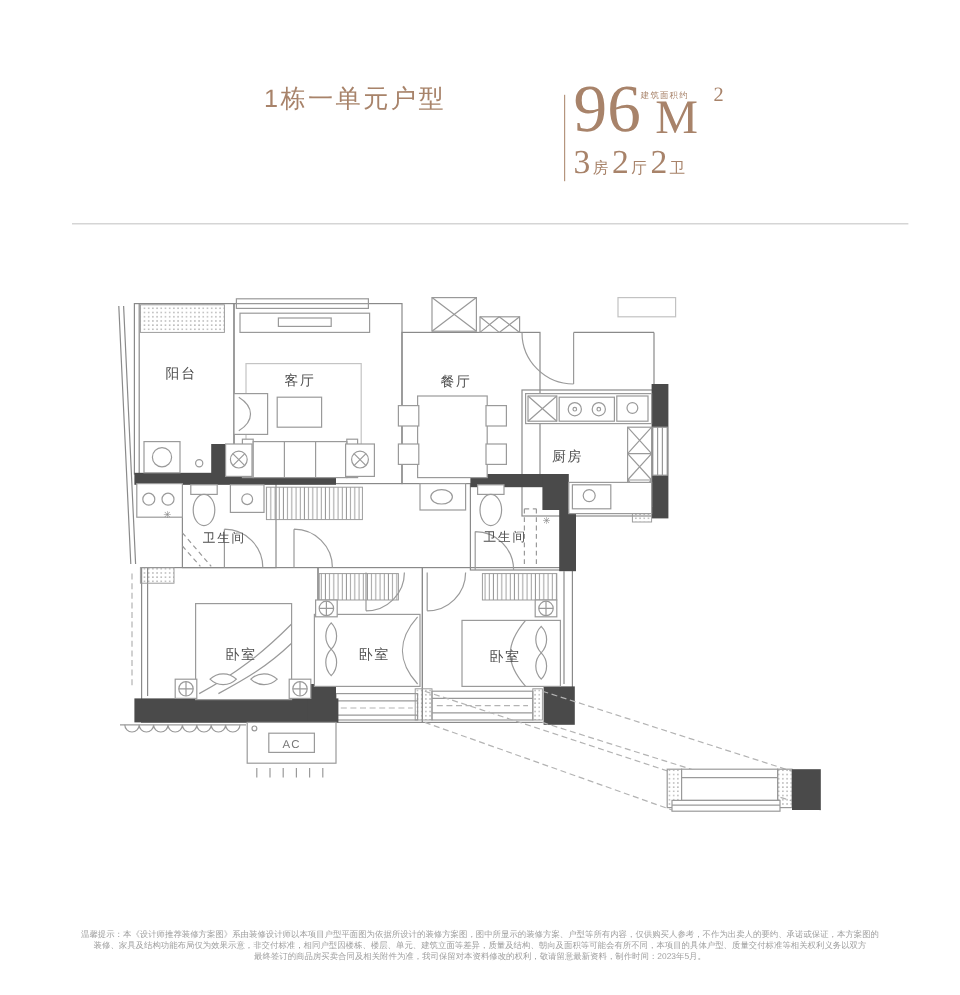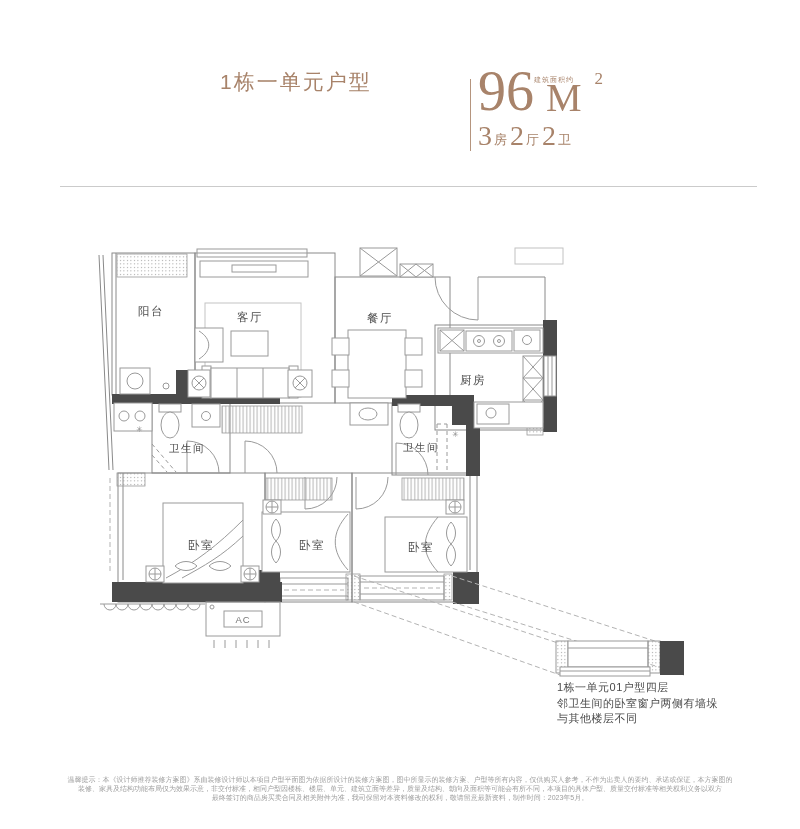--- a/index.html
+++ b/index.html
@@ -275,25 +275,20 @@
       <text x="473" y="384">厨房</text>
       <text x="187" y="452" font-size="10.5">卫生间</text>
       <text x="421" y="451" font-size="10.5">卫生间</text>
       <text x="201" y="549">卧室</text>
       <text x="312" y="549">卧室</text>
       <text x="421" y="551">卧室</text>
       <text x="243" y="623" font-size="9.5" fill="#777" letter-spacing="1">AC</text>
     </g>
   </svg>
 
-  <div class="note">
-    <div>1栋一单元01户型四层</div>
-    <div>邻卫生间的卧室窗户两侧有墙垛</div>
-    <div>与其他楼层不同</div>
-  </div>
 
   <div class="disclaimer">
     <div>温馨提示：本《设计师推荐装修方案图》系由装修设计师以本项目户型平面图为依据所设计的装修方案图，图中所显示的装修方案、户型等所有内容，仅供购买人参考，不作为出卖人的要约、承诺或保证，本方案图的</div>
     <div>装修、家具及结构功能布局仅为效果示意，非交付标准，相同户型因楼栋、楼层、单元、建筑立面等差异，质量及结构、朝向及面积等可能会有所不同，本项目的具体户型、质量交付标准等相关权利义务以双方</div>
     <div>最终签订的商品房买卖合同及相关附件为准，我司保留对本资料修改的权利，敬请留意最新资料，制作时间：2023年5月。</div>
   </div>
 
 </div>
 
 </body></html>

